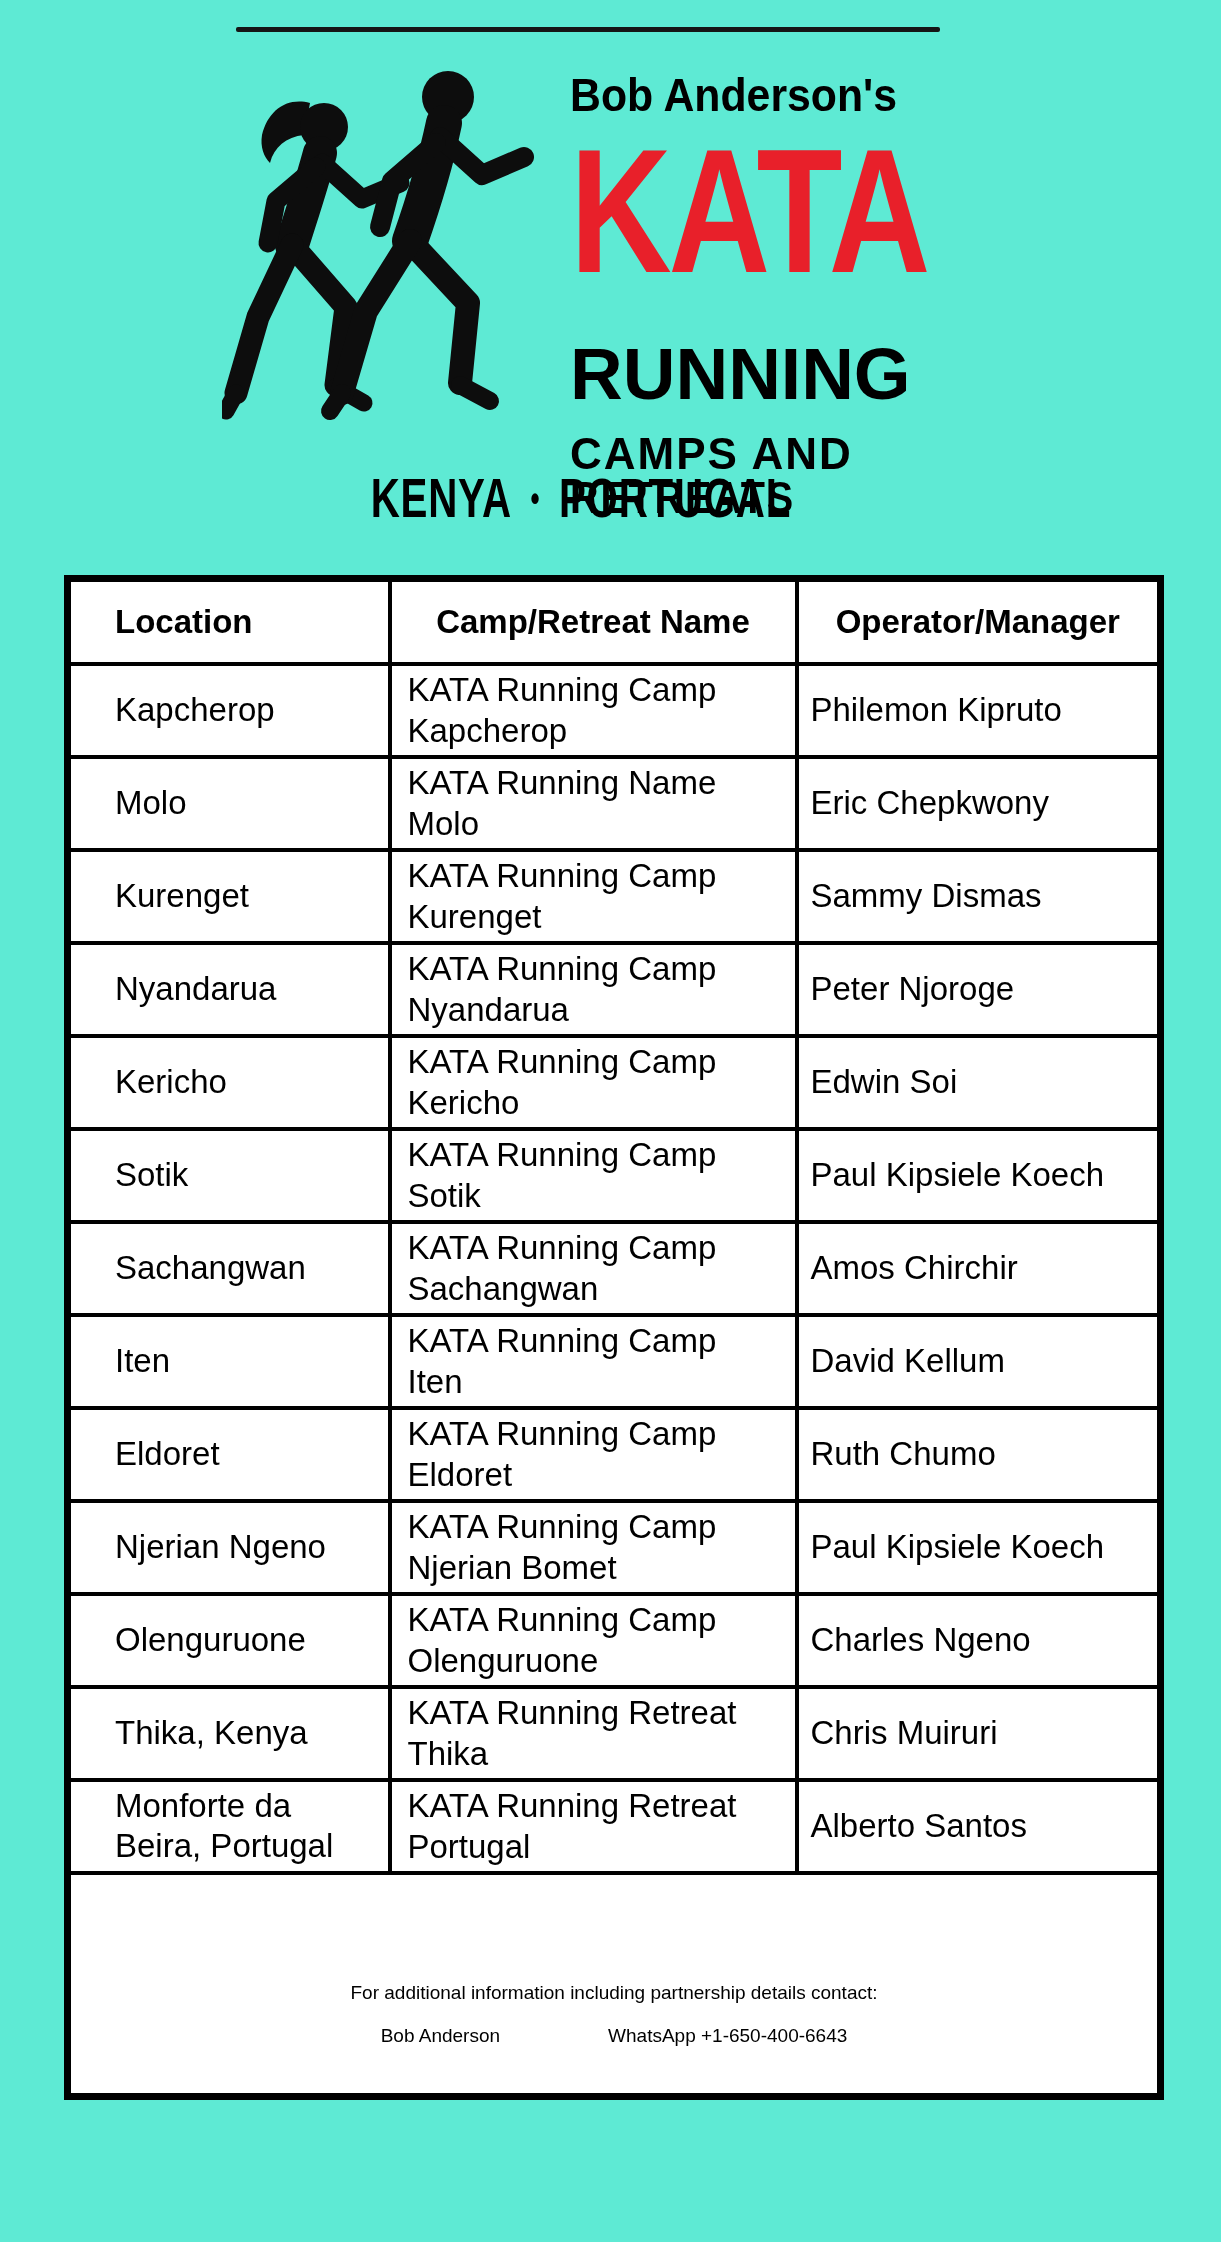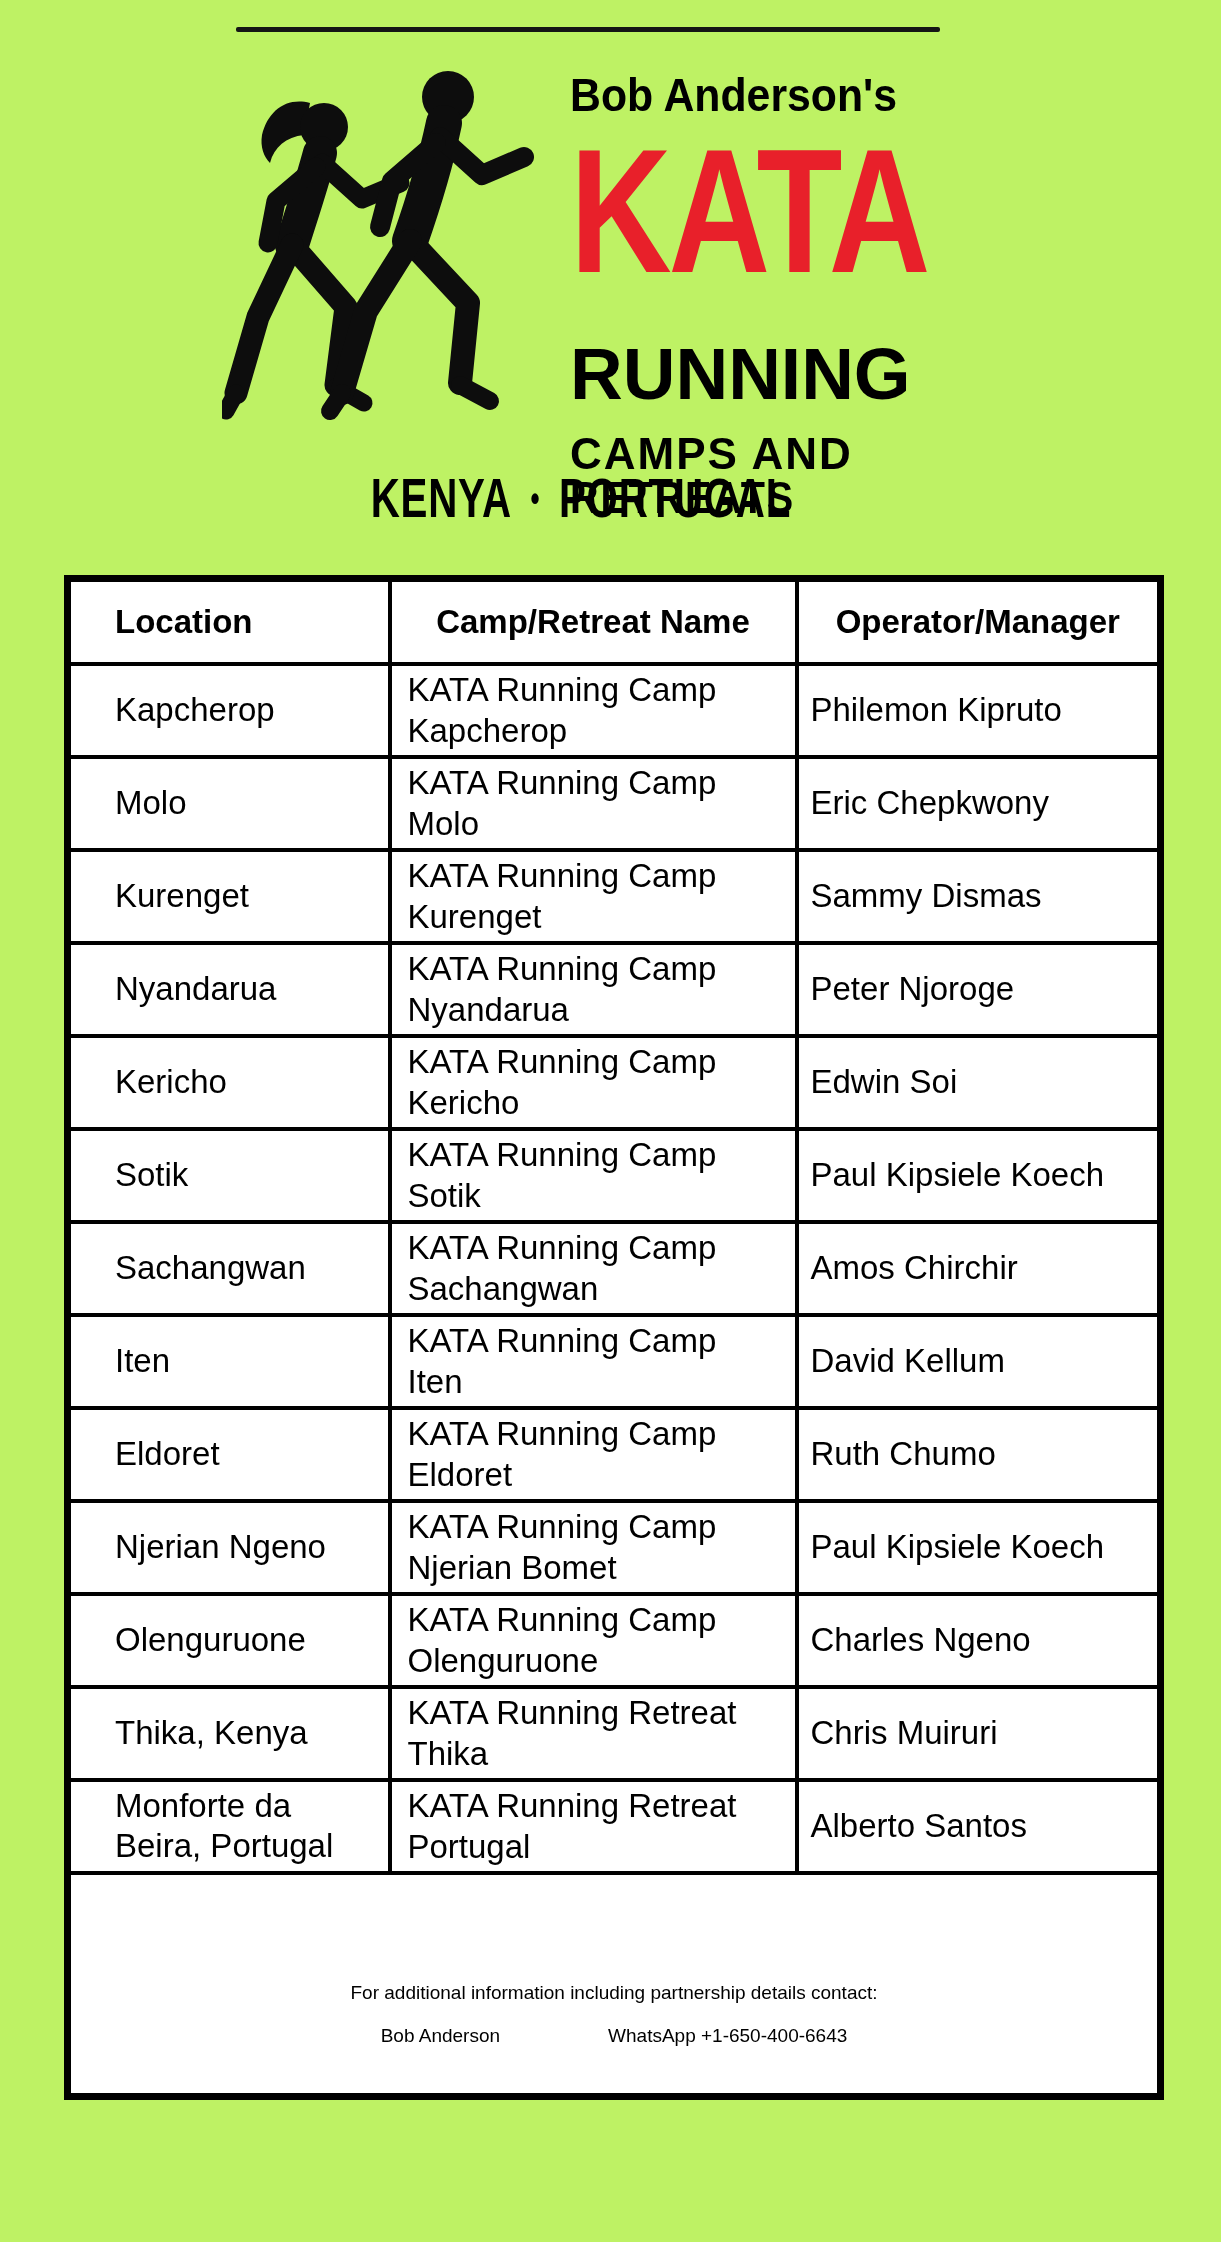--- a/index.html
+++ b/index.html
@@ -5,21 +5,21 @@
   html, body {
     margin: 0; padding: 0;
     background: #ffffff;
     font-family: "Liberation Sans", sans-serif;
     color: #000;
   }
   .page {
     position: relative;
     width: 1221px;
     height: 2242px;
-    background: #bef264;
+    background: #5eead4;
     overflow: hidden;
   }
 
   
   .top-line {
     position: absolute;
     left: 236px; top: 27px;
     width: 704px; height: 5px;
     background: #151515;
     border-radius: 2px;
@@ -186,21 +186,21 @@
       </tr>
     </thead>
     <tbody>
       <tr>
         <td class="c-loc">Kapcherop</td>
         <td class="c-camp">KATA Running Camp Kapcherop</td>
         <td class="c-op">Philemon Kipruto</td>
       </tr>
       <tr>
         <td class="c-loc">Molo</td>
-        <td class="c-camp">KATA Running Camp Molo</td>
+        <td class="c-camp">KATA Running Name Molo</td>
         <td class="c-op">Eric Chepkwony</td>
       </tr>
       <tr>
         <td class="c-loc">Kurenget</td>
         <td class="c-camp">KATA Running Camp Kurenget</td>
         <td class="c-op">Sammy Dismas</td>
       </tr>
       <tr>
         <td class="c-loc">Nyandarua</td>
         <td class="c-camp">KATA Running Camp Nyandarua</td>

